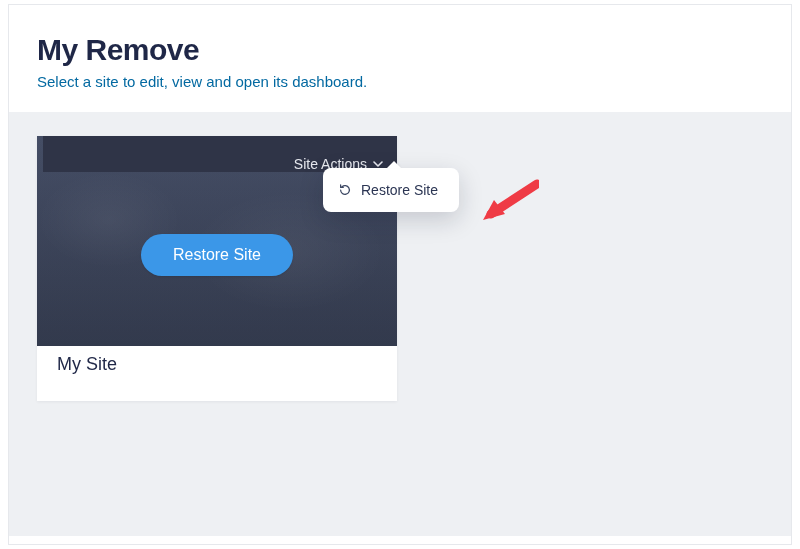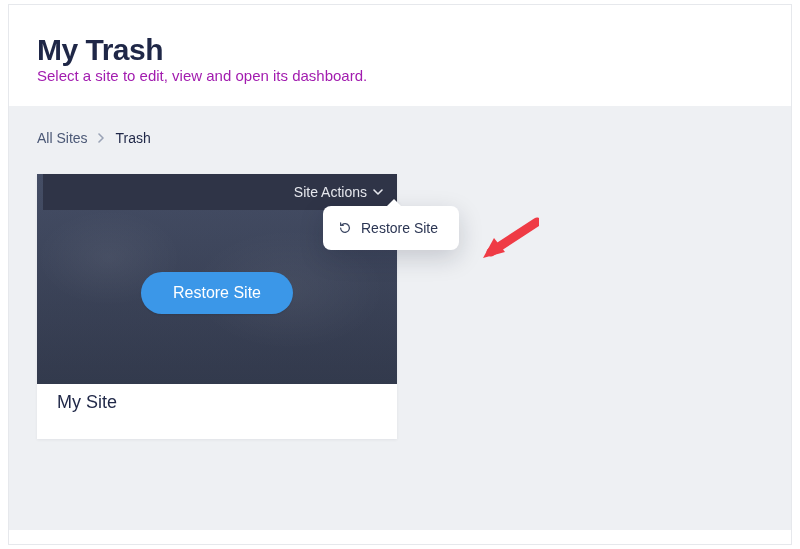--- a/index.html
+++ b/index.html
@@ -23,21 +23,22 @@
       padding: 28px 28px 22px 28px;
     }
     .page-title {
       font-size: 30px;
       font-weight: 700;
       color: #1f2747;
       letter-spacing: -0.5px;
     }
     .page-subtitle {
       font-size: 15px;
-      color: #a21caf;
+      color: #0369a1;
+      margin-top: 6px;
     }
     .body-area {
       background: #eef0f3;
       height: calc(100% - 115px);
       padding: 24px 28px 28px 28px;
       position: relative;
     }
     .breadcrumb {
       display: flex;
       align-items: center;
@@ -68,21 +69,21 @@
         radial-gradient(120px 80px at 20% 40%, rgba(255,255,255,.05), transparent 60%),
         radial-gradient(160px 100px at 70% 55%, rgba(255,255,255,.05), transparent 60%),
         linear-gradient(180deg, rgba(255,255,255,.02), rgba(0,0,0,.1));
     }
     .thumb-bar {
       position: absolute;
       top: 0; left: 6px; right: 0;
       height: 36px;
       background: #2f3447;
       display: flex;
-      align-items: center;
+      align-items: flex-end;
       justify-content: flex-end;
       padding: 0 14px;
       color: #e6e8ee;
       font-size: 14px;
     }
     .site-actions-btn {
       display: flex; align-items: center; gap: 6px;
       color: #e6e8ee;
       cursor: pointer;
     }
@@ -148,35 +149,26 @@
       color: #ef3b45;
       z-index: 6;
     }
   </style>
 </head>
 <body>
 
 <div class="page">
 
   <div class="header">
-    <div class="page-title">My Trash</div>
+    <div class="page-title">My Remove</div>
     <div class="page-subtitle">Select a site to edit, view and open its dashboard.</div>
   </div>
 
   <div class="body-area">
 
-    <div class="breadcrumb">
-      <span class="crumb-link">All Sites</span>
-      <span class="sep">
-        <svg width="8" height="10" viewBox="0 0 8 10" fill="none">
-            <path d="M1 1l4 4-4 4" stroke="#9aa3b6" stroke-width="1.6" stroke-linecap="round" stroke-linejoin="round"></path>
-          </svg>
-      </span>
-      <span class="crumb-current">Trash</span>
-    </div>
 
     <div class="site-card">
 
       <div class="site-thumb">
         <div class="thumb-ghost"></div>
 
         <div class="thumb-bar">
           <div class="site-actions-btn">
             <span>Site Actions</span>
             <span class="chev">

